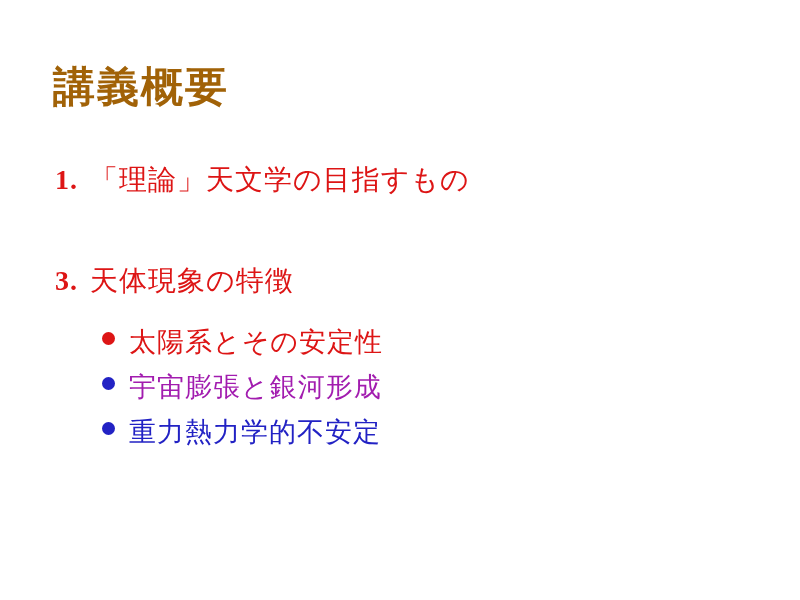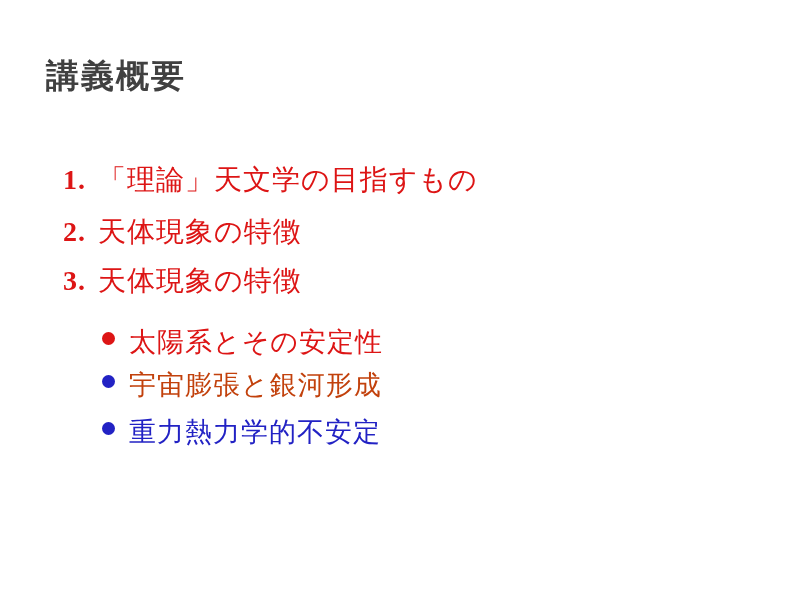--- a/index.html
+++ b/index.html
@@ -12,36 +12,35 @@
     width: 800px;
     height: 600px;
     background: #ffffff;
     overflow: hidden;
     font-family: "Liberation Serif", "DejaVu Serif", serif;
   }
   .title {
     position: absolute;
     left: 45px;
     top: 58px;
-    margin: 1px;
+    margin: 8px;
     font-family: "DejaVu Sans", "Liberation Sans", sans-serif;
     font-weight: bold;
-    font-size: 33px;
+    font-size: 42px;
     line-height: 1;
-    color: #404040;
+    color: #a16207;
     letter-spacing: 2px;
   }
   .item {
     position: absolute;
     left: 55px;
     font-size: 28px;
     line-height: 1.1;
     white-space: nowrap;
     letter-spacing: 1px;
-    margin-left: 8px;
   }
   .item .num {
     font-weight: bold;
     margin-right: 12px;
   }
   .subitem {
     position: absolute;
     left: 102px;
     font-size: 27px;
     line-height: 1.1;
@@ -68,33 +67,30 @@
 <body>
 
 <div class="slide">
 
   <h1 class="title">講義概要</h1>
 
   <div class="item i1" style="color: rgb(221, 21, 21);">
     <span class="num">1.</span><span>「理論」天文学の目指すもの</span>
   </div>
 
-  <div class="item i2" style="color: rgb(221, 21, 21);">
-    <span class="num">2.</span><span>天体現象の特徴</span>
-  </div>
 
   <div class="item i3" style="color: rgb(221, 21, 21);">
     <span class="num">3.</span><span>天体現象の特徴</span>
   </div>
 
   <div class="subitem s1" style="color: rgb(221, 21, 21);">
     <span class="dot" style="background-color: rgb(221, 21, 21);"></span><span>太陽系とその安定性</span>
   </div>
 
-  <div class="subitem s2" style="color: #c2410c; font-family: Liberation Mono, monospace;">
+  <div class="subitem s2" style="color: #a21caf;">
     <span class="dot" style="background-color: rgb(34, 34, 196);"></span><span>宇宙膨張と銀河形成</span>
   </div>
 
   <div class="subitem s3" style="color: rgb(34, 34, 196);">
     <span class="dot" style="background-color: rgb(34, 34, 196);"></span><span>重力熱力学的不安定</span>
   </div>
 
 
 </div>
 

